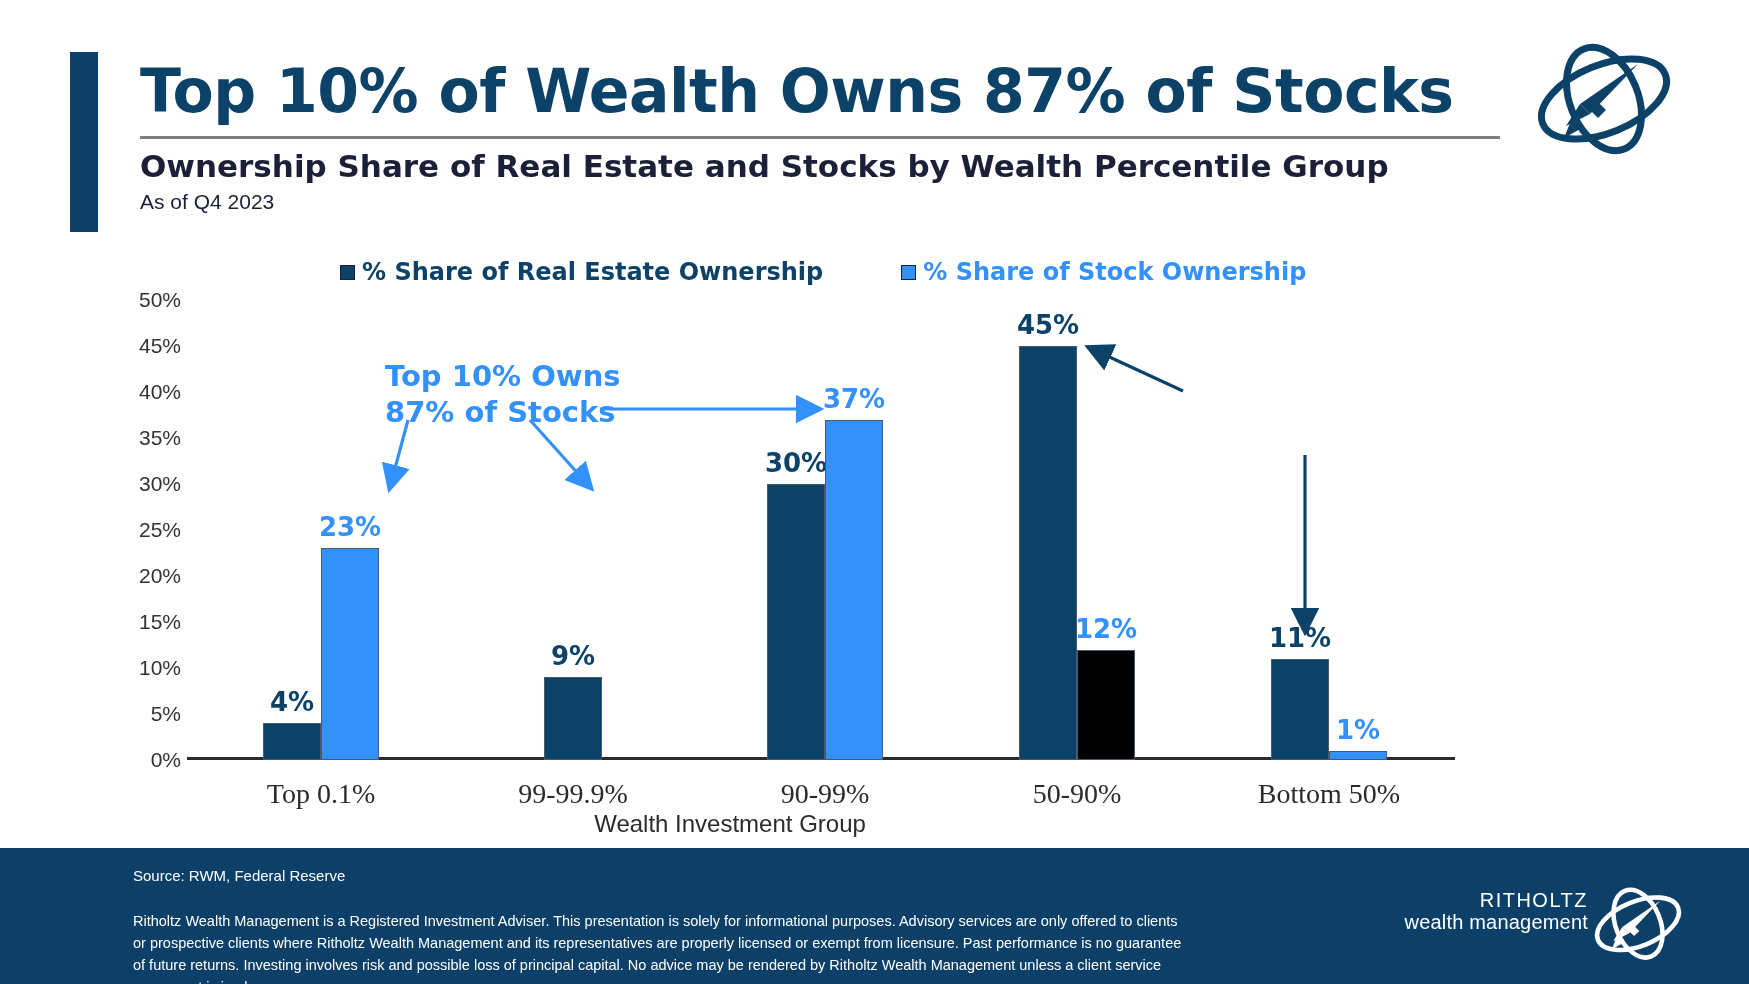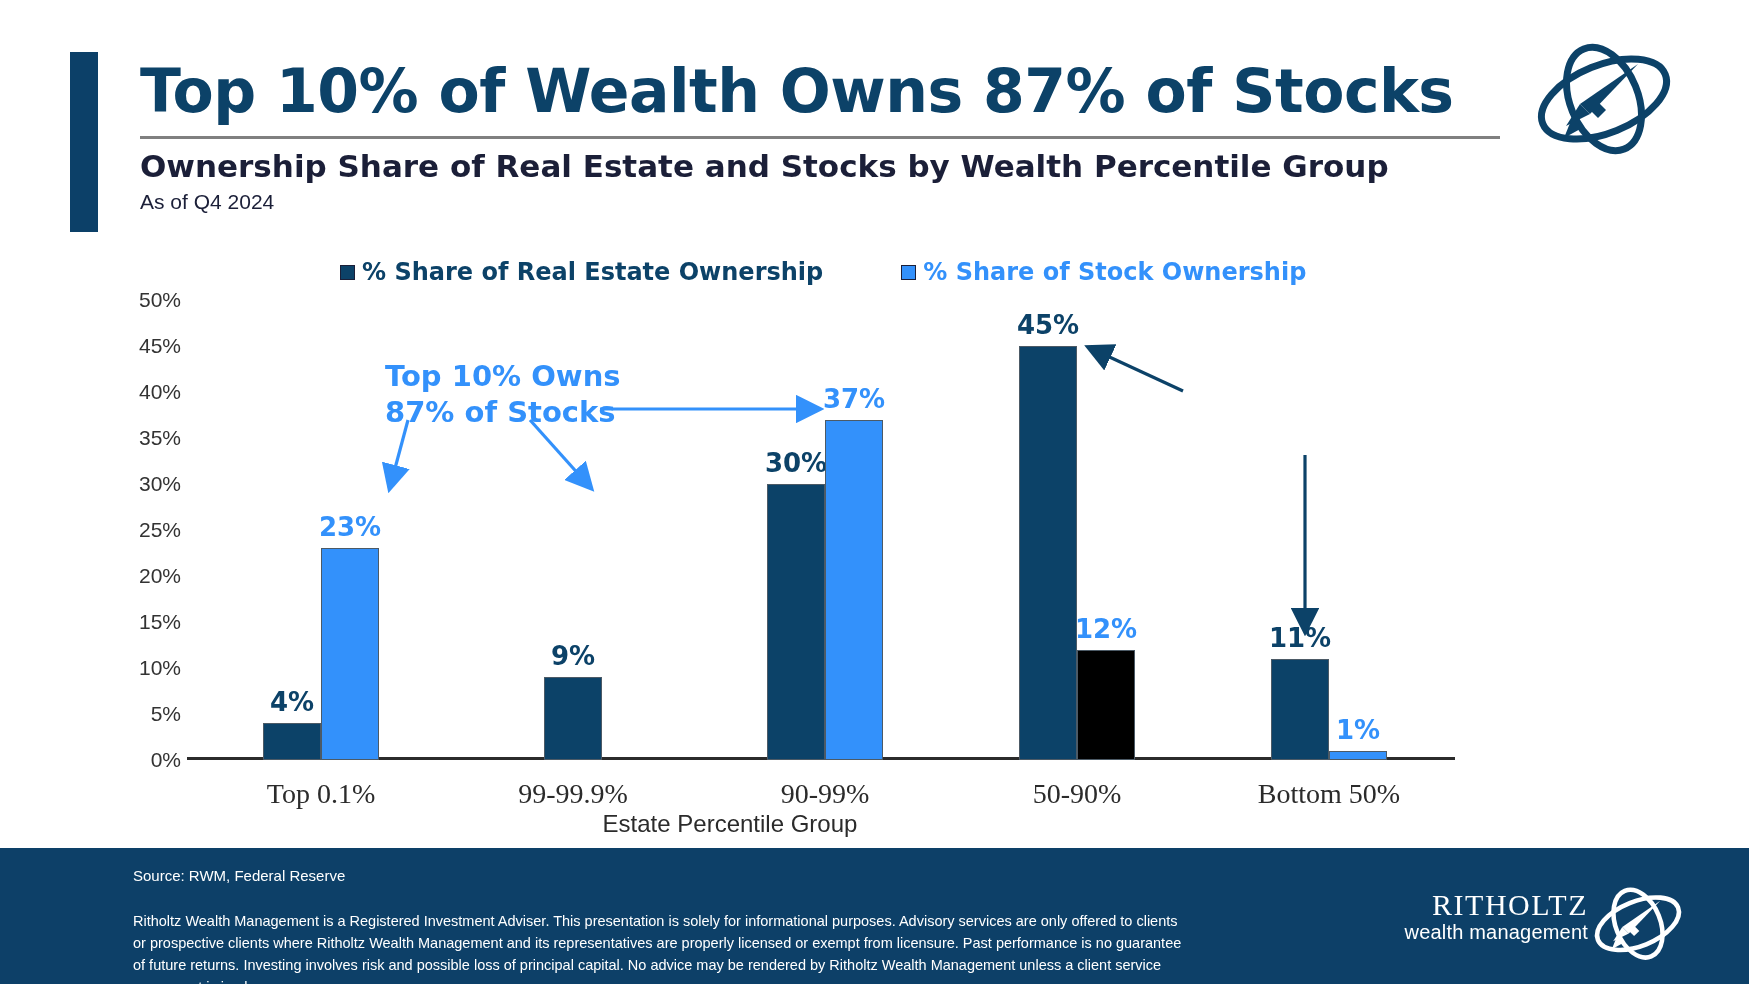--- a/index.html
+++ b/index.html
@@ -121,38 +121,38 @@
     position: absolute; left: 133px; top: 62px; width: 1060px;
     font-size: 14.5px; line-height: 1.52; color: #ffffff;
     font-family: "Liberation Sans", sans-serif;
   }
   .footer-logo { position: absolute; left: 1393px; top: 42px; width: 300px; height: 70px; }
   .footer-logo-text {
     position: absolute; left: 0; top: 0; width: 195px; text-align: right;
     color: #ffffff;
   }
   .fl-main {
-    font-family: Liberation Serif, serif;
-    font-size: 30px; letter-spacing: 1.5px; line-height: 1;
+    font-family: Liberation Sans, sans-serif;
+    font-size: 20px; letter-spacing: 1.5px; line-height: 1;
   }
   .fl-sub {
     font-family: "Liberation Sans", sans-serif;
     font-size: 20px; letter-spacing: 0.2px; line-height: 1.25;
   }
 </style>
 </head>
 <body>
 
 <div id="root">
 
   <div class="header-bar"></div>
   <div class="title">Top 10% of Wealth Owns 87% of Stocks</div>
   <div class="title-rule"></div>
   <div class="subtitle">Ownership Share of Real Estate and Stocks by Wealth Percentile Group</div>
-  <div class="subsubtitle">As of Q4 2024</div>
+  <div class="subsubtitle">As of Q4 2023</div>
 
   <div class="logo-top">
     <svg viewBox="0 0 168 115" width="168" height="115" aria-hidden="true">
       <g fill="none" stroke="#0c4268" stroke-width="7">
         <ellipse cx="84" cy="57" rx="66" ry="34" transform="rotate(-22 84 57)"></ellipse>
         <ellipse cx="84" cy="57" rx="34" ry="54" transform="rotate(-22 84 57)"></ellipse>
       </g>
       <g fill="#0c4268">
         <path d="M118 22 L70 72 L60 62 Z"></path>
         <path d="M70 72 L60 62 L46 84 Z"></path>
@@ -226,21 +226,21 @@
           <div class="bar" style="background: rgb(12, 66, 104); height: 101.2px;">
             <span class="bar-label" style="color: rgb(12, 66, 104);">11%</span>
           </div>
           <div class="bar" style="background: rgb(51, 145, 251); height: 9.2px;">
             <span class="bar-label" style="color: rgb(51, 145, 251);">1%</span>
           </div>
           <span class="xtick">Bottom 50%</span>
         </div>
       </div>
   </div>
-  <div class="xaxis-title">Estate Percentile Group</div>
+  <div class="xaxis-title">Wealth Investment Group</div>
 
   <svg class="anno-svg" viewBox="0 0 1749 984">
     <defs>
       <marker id="ahL" markerWidth="9" markerHeight="9" refX="7" refY="4.5" orient="auto">
         <path d="M0,0 L9,4.5 L0,9 z" fill="#3391fb"></path>
       </marker>
       <marker id="ahD" markerWidth="9" markerHeight="9" refX="7" refY="4.5" orient="auto">
         <path d="M0,0 L9,4.5 L0,9 z" fill="#0c4268"></path>
       </marker>
     </defs>

